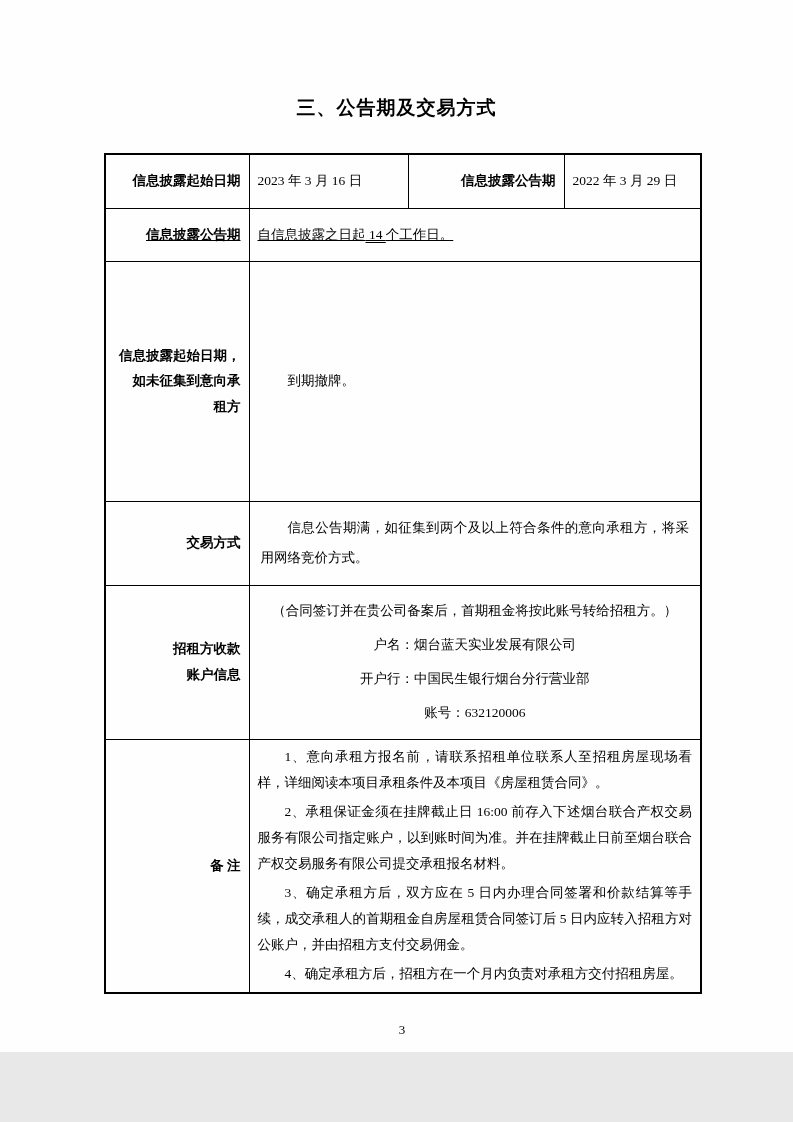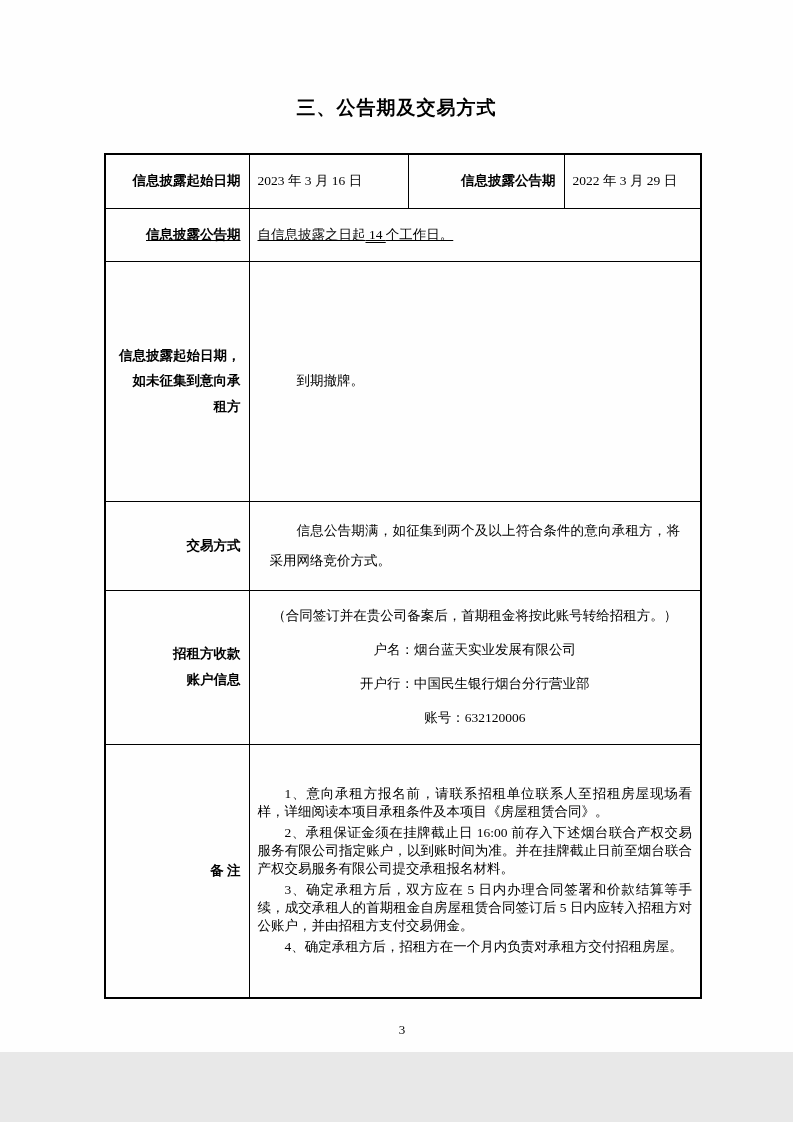--- a/index.html
+++ b/index.html
@@ -55,37 +55,37 @@
   .r3 { height: 240px; }
   .r4 { height: 84px; }
   .r5 { height: 154px; }
   .r6 { height: 254px; }
   .u-num { text-decoration: underline; text-underline-offset: 3px; }
   td.body-indent {
     text-align: left;
     padding: 0 6px 0 8px;
   }
   td.body-indent .para {
-    margin: 12px;
+    margin: 3px;
     text-indent: 2em;
     text-align: justify;
     line-height: 30px;
   }
   td.account-cell { padding: 6px 6px 6px 32px; }
   td.account-cell .acct-line {
     margin: 0;
     line-height: 34px;
     text-align: center;
   }
   td.remark-cell { padding: 4px 6px 4px 8px; }
   td.remark-cell p {
     margin: 0 0 3px 0;
     text-indent: 2em;
     text-align: justify;
-    line-height: 18px;
+    line-height: 26px;
   }
   td.remark-cell p:last-child { margin-bottom: 0; }
   .page-number {
     position: absolute;
     top: 1022px;
     left: 104px;
     width: 596px;
     text-align: center;
     font-size: 13px;
     font-family: "Liberation Serif", "DejaVu Serif", serif;

